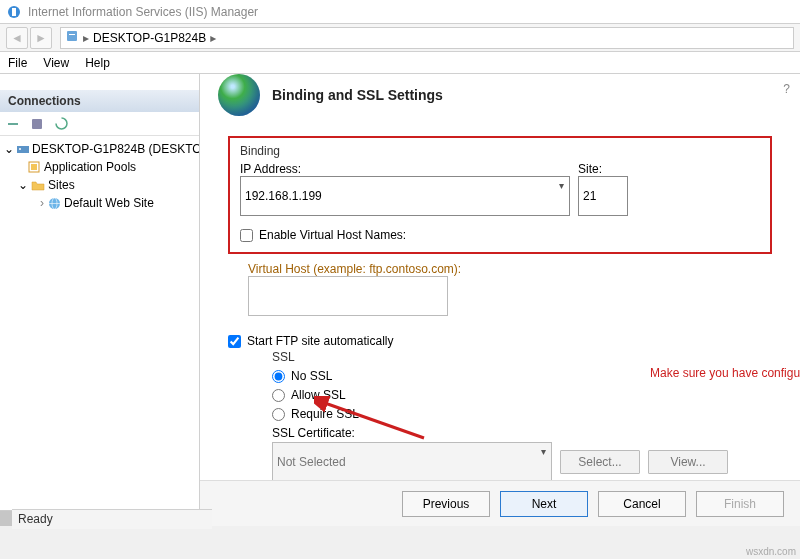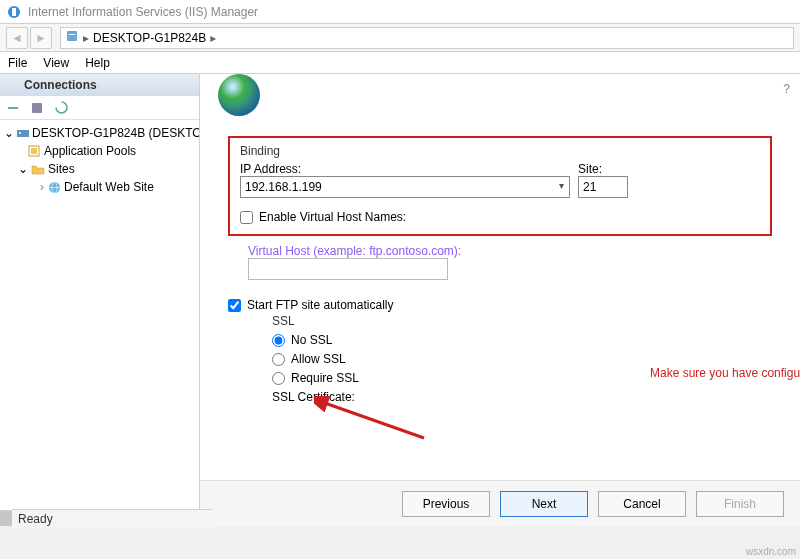--- a/index.html
+++ b/index.html
@@ -14,21 +14,21 @@
 .addrbar { flex: 1; height: 22px; background: #fff; border: 1px solid #ccc; margin-left: 6px; display: flex; align-items: center; padding: 0 4px; gap: 4px; }
 .addrbar .seg { color: #000; }
 .addrbar .chev { color: #666; }
 
 .menubar { height: 22px; background: #fff; border-bottom: 1px solid #d0d0d0; display: flex; align-items: center; padding: 0 8px; gap: 16px; }
 .menubar span { color: #000; }
 
 .main { display: flex; height: 452px; position: relative; }
 
 .connections { width: 200px; background: #fff; border-right: 1px solid #d0d0d0; display: flex; flex-direction: column; }
-.panel-title { background: linear-gradient(#e8eef6, #d0dceb); padding: 4px 24px; font-weight: bold; color: #333; }
+.panel-title { background: linear-gradient(#e8eef6, #d0dceb); padding: 4px 8px; font-weight: bold; color: #333; margin-top: 16px; }
 .conn-tb { height: 24px; border-bottom: 1px solid #e0e0e0; display: flex; align-items: center; padding: 0 4px; gap: 6px; }
 .conn-tb .tb-btn { width: 18px; height: 18px; display: flex; align-items: center; justify-content: center; color: #888; }
 .tree { flex: 1; padding: 4px 2px; overflow: auto; }
 .tree-row { display: flex; align-items: center; height: 18px; gap: 2px; white-space: nowrap; }
 .tree-icon { width: 16px; height: 16px; display: inline-flex; align-items: center; justify-content: center; }
 .scroll-x { height: 16px; background: #e9e9e9; border-top: 1px solid #ccc; position: relative; }
 .scroll-thumb { position: absolute; left: 0; top: 0; height: 100%; width: 50%; background: #c6c6c6; }
 
 .wizard { flex: 1; background: #fff; position: relative; padding-bottom: 46px; overflow: hidden; }
 .wiz-title { padding: 8px 10px; color: #555; }
@@ -36,27 +36,27 @@
 .wiz-header { display: flex; align-items: center; gap: 12px; padding: 0 18px 20px 18px; }
 .globe { width: 42px; height: 42px; border-radius: 50%; background: radial-gradient(circle at 35% 30%, #bfe8ff 4%, #3fae4a 30%, #2c7fc1 75%); box-shadow: inset -4px -5px 8px rgba(0,0,0,.25); }
 .wiz-heading { font-size: 14px; font-weight: bold; color: #222; }
 
 .form-area { padding: 0 28px; }
 .group { border: 2px solid #cc1f1f; padding: 6px 10px 10px 10px; margin-bottom: 8px; position: relative; }
 .group.plain { border: none; padding: 0 0 8px 0; }
 .group-label { color: #333; margin-bottom: 4px; display: block; }
 .row { display: flex; align-items: center; gap: 8px; margin-top: 2px; }
 .field-col { display: flex; flex-direction: column; }
-.input, select { height: 22px; border: 1px solid #888; background: #fff; padding: 0 4px; }
+.input, select { height: 40px; border: 1px solid #888; background: #fff; padding: 0 4px; }
 .input.combo { width: 330px; }
 .input.port { width: 50px; }
 .input.vhost { width: 200px; margin-left: 20px; background: #fff; border-color: #bbb; }
 .input.sslcert { width: 280px; background: #f4f4f4; color: #777; border-color: #bbb; }
 .chk { display: flex; align-items: center; gap: 6px; margin-top: 12px; }
-.hint { color: #8b5cf6; margin-left: 20px; margin-top: 4px; }
+.hint { color: #a16207; margin-left: 20px; margin-top: 4px; }
 .annotation { position: absolute; left: 450px; top: 292px; color: #cc1f1f; font-size: 12px; white-space: nowrap; }
 .radio { display: flex; align-items: center; gap: 6px; margin: 5px 0; }
 
 .ssl-group { margin-top: 2px; margin-left: 44px; }
 .btn { height: 24px; min-width: 80px; border: 1px solid #bbb; background: #f2f2f2; color: #777; border-radius: 1px; }
 
 .wizard-footer { position: absolute; bottom: 0; left: 0; right: 0; height: 46px; border-top: 1px solid #ddd; background: #f5f5f5; display: flex; align-items: center; justify-content: flex-end; gap: 10px; padding: 0 16px; }
 .footer-btn { height: 26px; width: 88px; border: 1px solid #aaa; background: #f8f8f8; font-size: 12px; }
 .footer-btn.primary { border: 1px solid #2a7ad0; background: #eaf2fb; }
 .footer-btn.disabled { color: #aaa; }
@@ -173,20 +173,21 @@
     </div>
     <div class="scroll-x">
         <div class="scroll-thumb"></div>
       </div>
   </div>
 
   <div class="wizard">
     <span class="help-icon">?</span>
     <div class="wiz-header">
       <div class="globe"></div>
+      <div class="wiz-heading">Binding and SSL Settings</div>
     </div>
 
     <div class="form-area">
       
       <div class="group">
         <span class="group-label">Binding</span>
         <div class="row">
           <div class="field-col">
             <span>IP Address:</span>
             <div class="combo-wrap">
@@ -220,20 +221,27 @@
           </div>
         <div class="radio">
             <input type="radio" name="ssl" style="">
             <span>Allow SSL</span>
           </div>
         <div class="radio">
             <input type="radio" name="ssl" style="">
             <span>Require SSL</span>
           </div>
         <span style="display:block;margin-top:4px;">SSL Certificate:</span>
+        <div class="row">
+          <div class="combo-wrap">
+            <input class="input sslcert" disabled="" value="Not Selected" style="">
+          </div>
+          <button class="btn" disabled="">Select...</button>
+          <button class="btn" disabled="">View...</button>
+        </div>
       </div>
     </div>
 
     <div class="annotation">Make sure you have configured static IP On your PC</div>
 
     <div class="wizard-footer">
       <button class="footer-btn">Previous</button>
       <button class="footer-btn primary">Next</button>
       <button class="footer-btn">Cancel</button>
       <button class="footer-btn disabled" disabled="">Finish</button>

